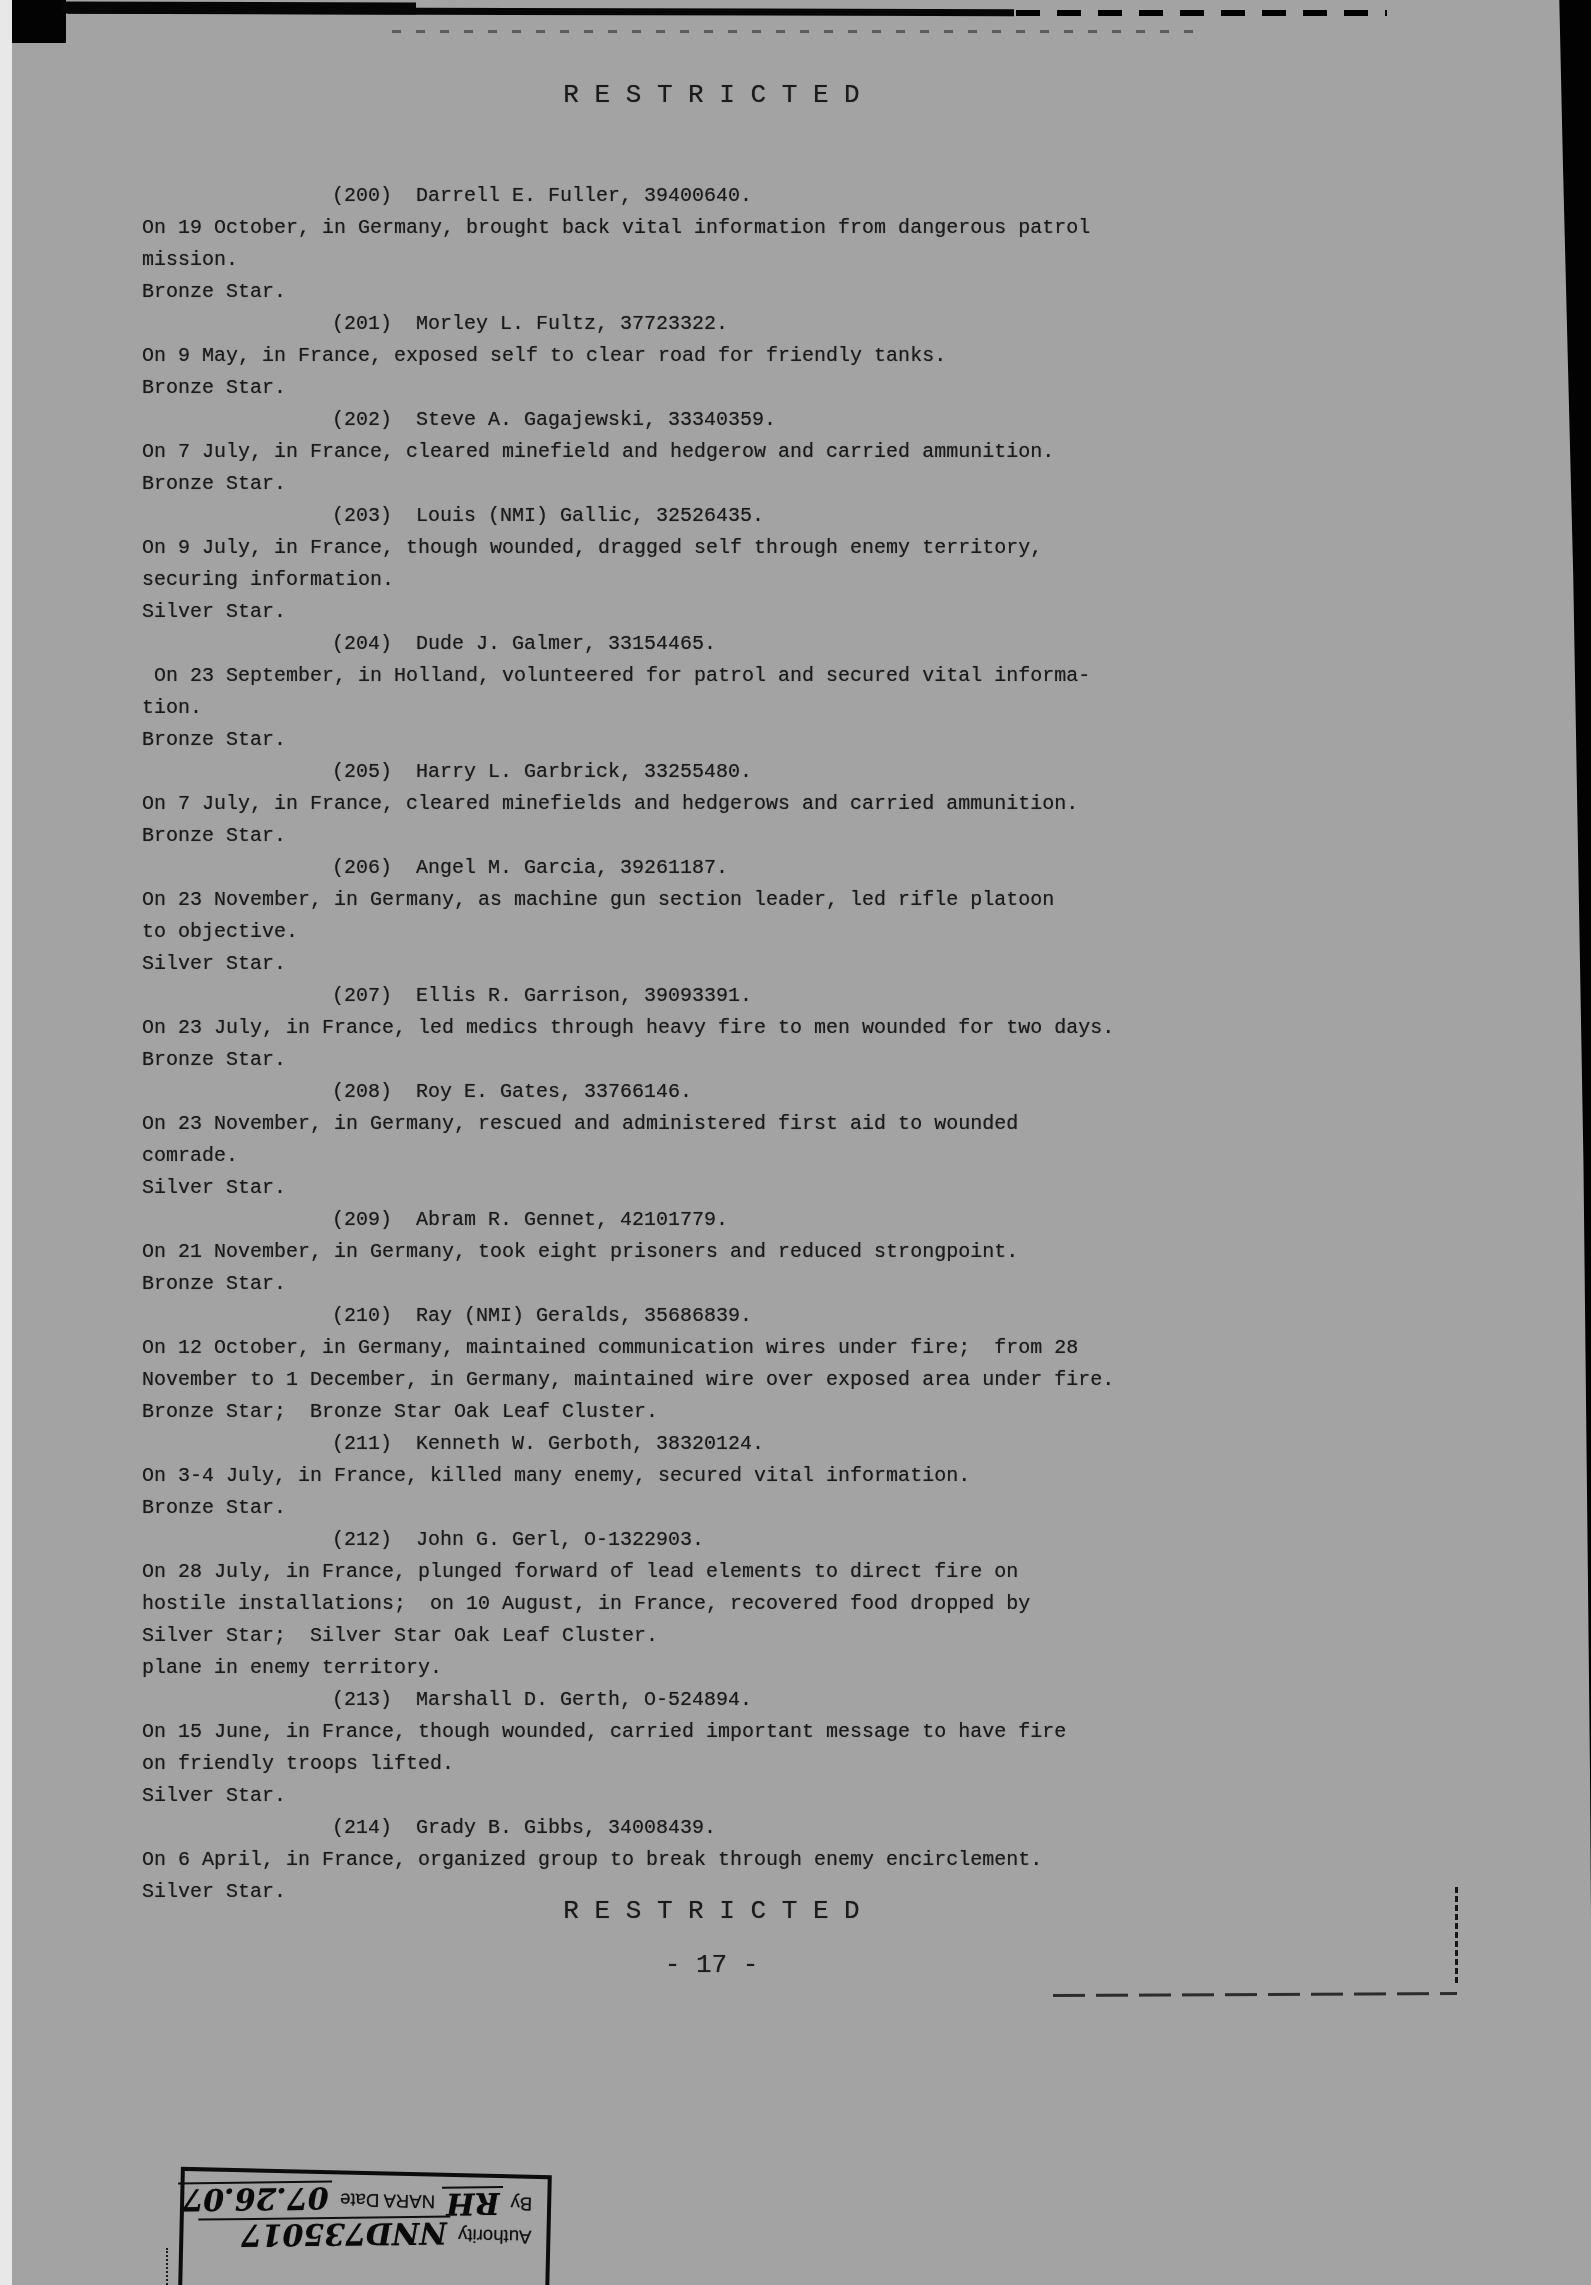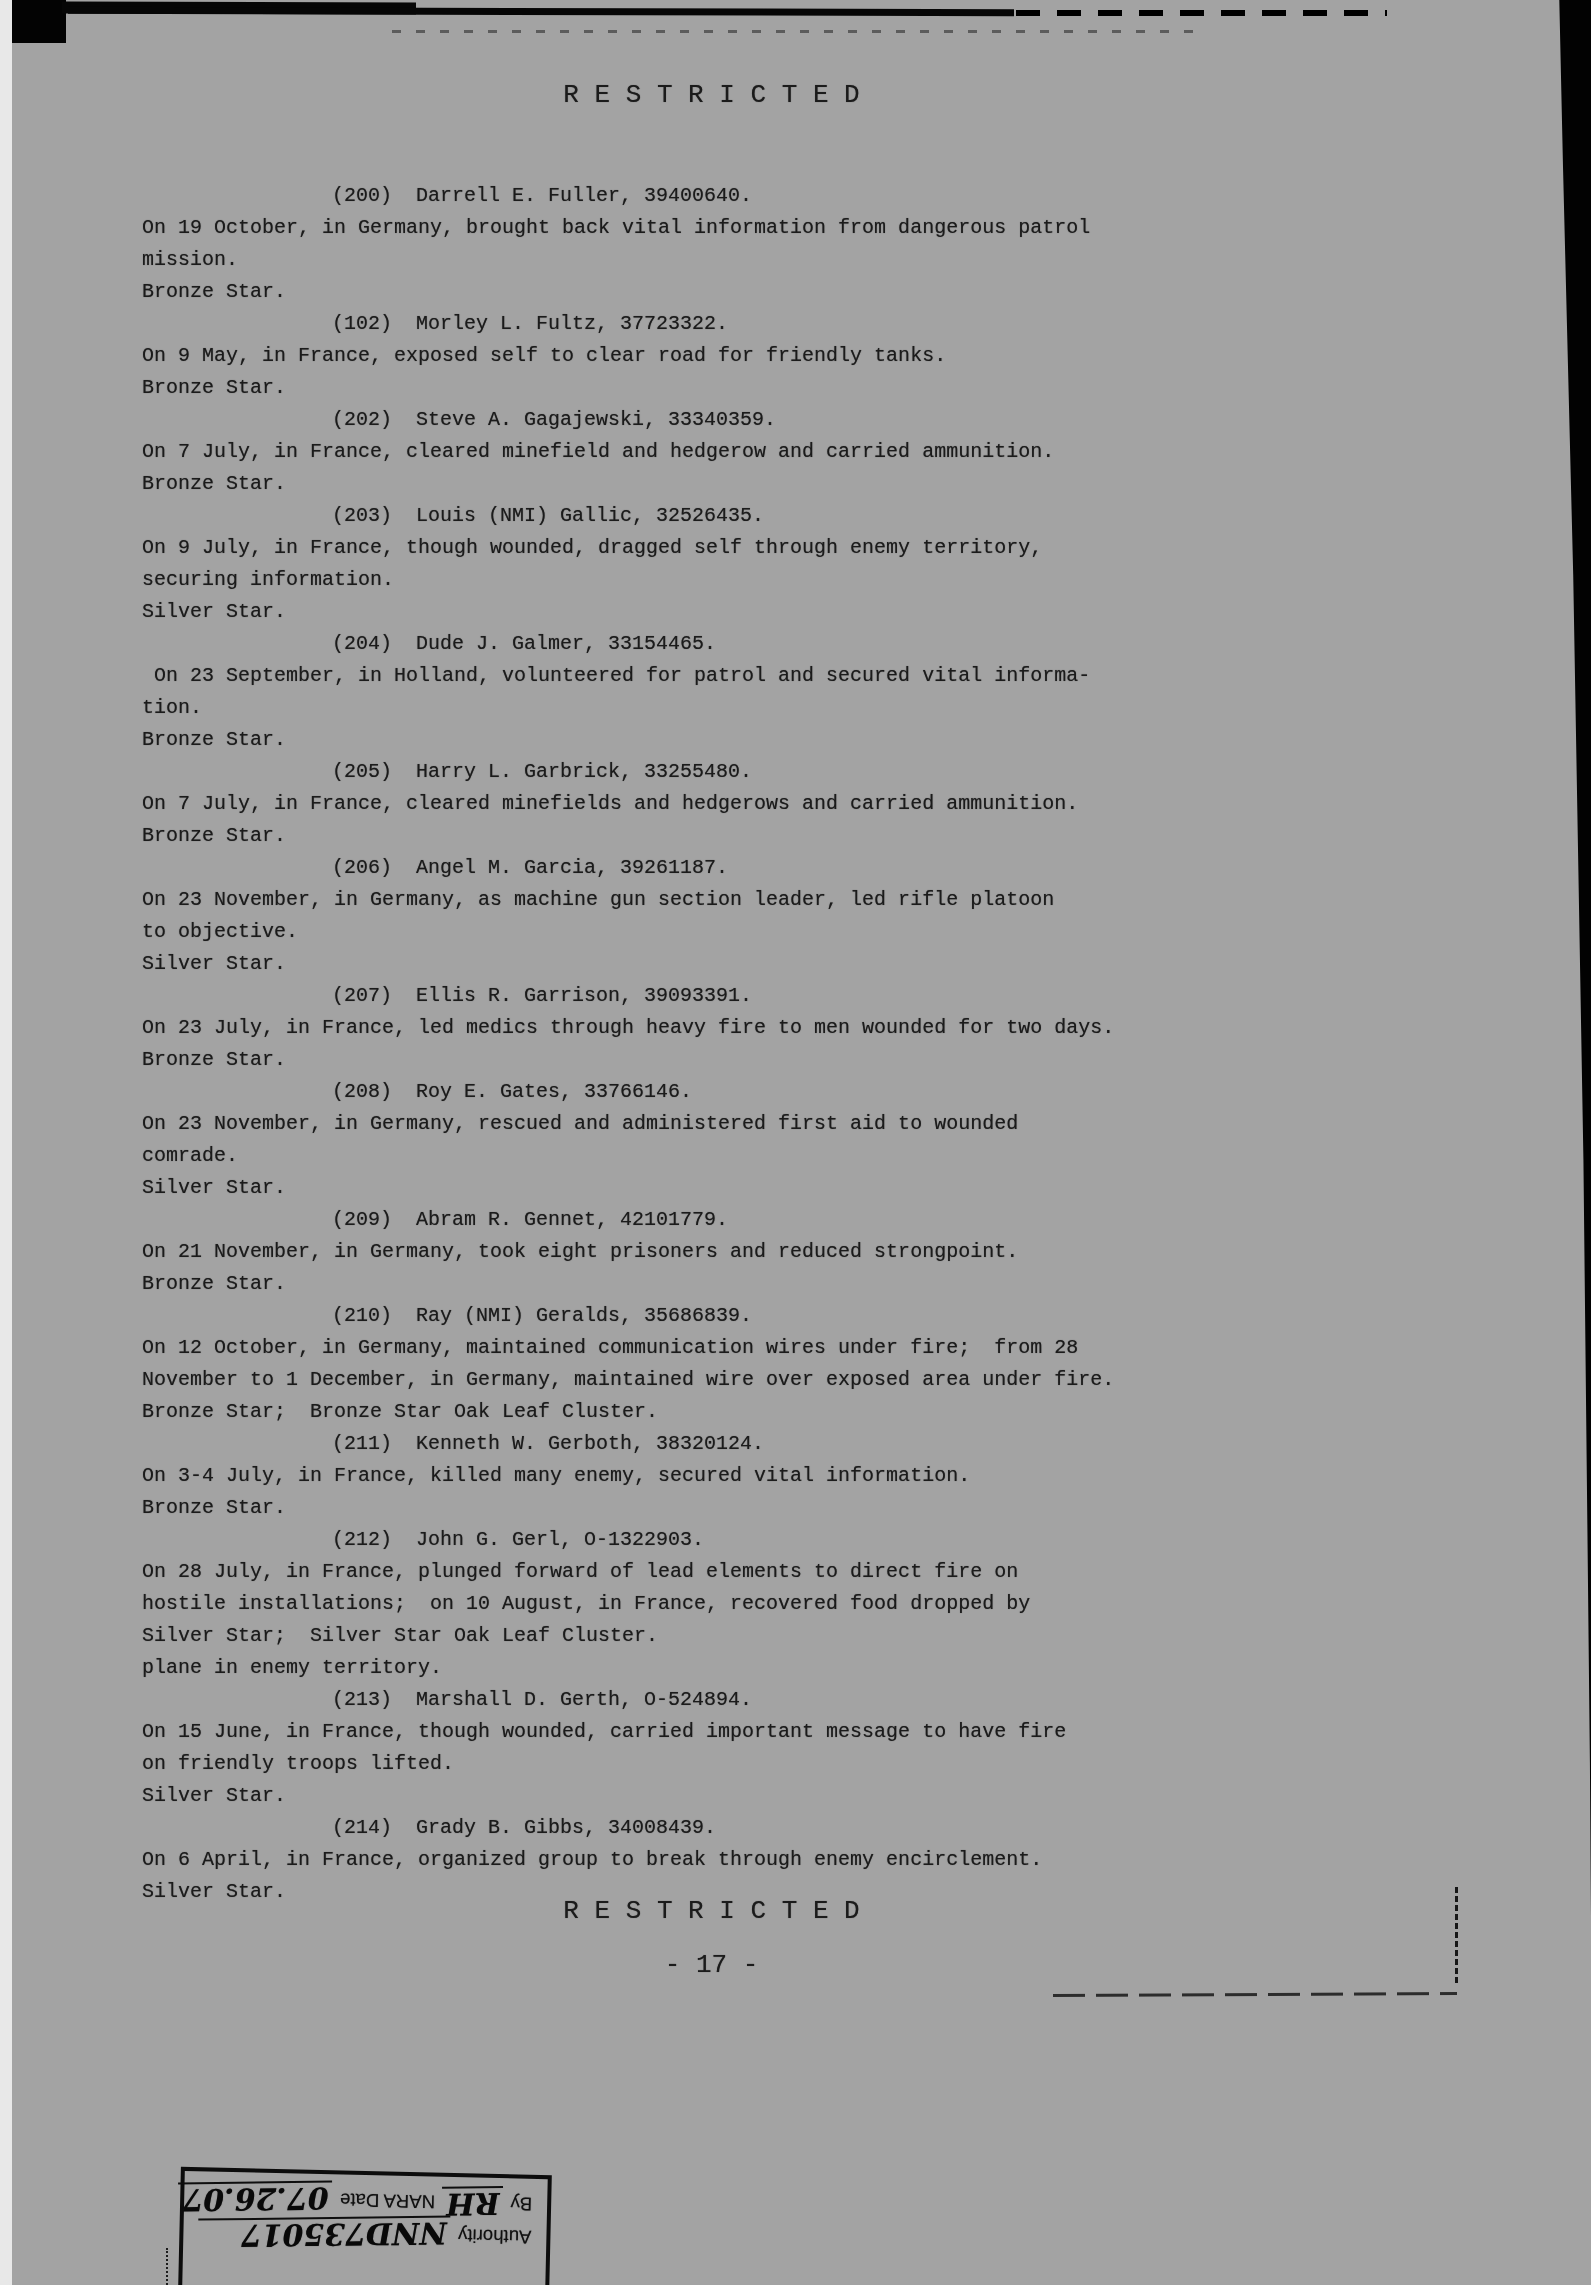--- a/index.html
+++ b/index.html
@@ -83,21 +83,21 @@
   <div class="artifact bot-scratch"></div>
   <div class="artifact stamp-dots"></div>
 
   <div class="centerline header-top">R E S T R I C T E D</div>
 
   <div id="entries" class="body-col">
       <div class="line entry-header">(200)  Darrell E. Fuller, 39400640.</div>
       <div class="line">On 19 October, in Germany, brought back vital information from dangerous patrol</div>
       <div class="line">mission.</div>
       <div class="line">Bronze Star.</div>
-      <div class="line entry-header">(102)  Morley L. Fultz, 37723322.</div>
+      <div class="line entry-header">(201)  Morley L. Fultz, 37723322.</div>
       <div class="line">On 9 May, in France, exposed self to clear road for friendly tanks.</div>
       <div class="line">Bronze Star.</div>
       <div class="line entry-header">(202)  Steve A. Gagajewski, 33340359.</div>
       <div class="line">On 7 July, in France, cleared minefield and hedgerow and carried ammunition.</div>
       <div class="line">Bronze Star.</div>
       <div class="line entry-header">(203)  Louis (NMI) Gallic, 32526435.</div>
       <div class="line">On 9 July, in France, though wounded, dragged self through enemy territory,</div>
       <div class="line">securing information.</div>
       <div class="line">Silver Star.</div>
       <div class="line entry-header">(204)  Dude J. Galmer, 33154465.</div>

